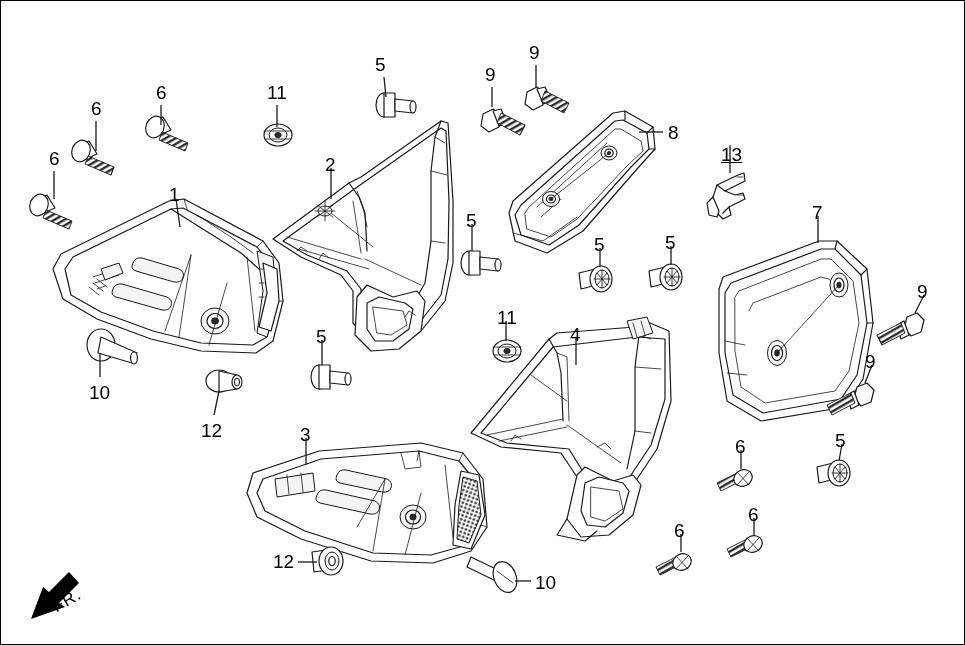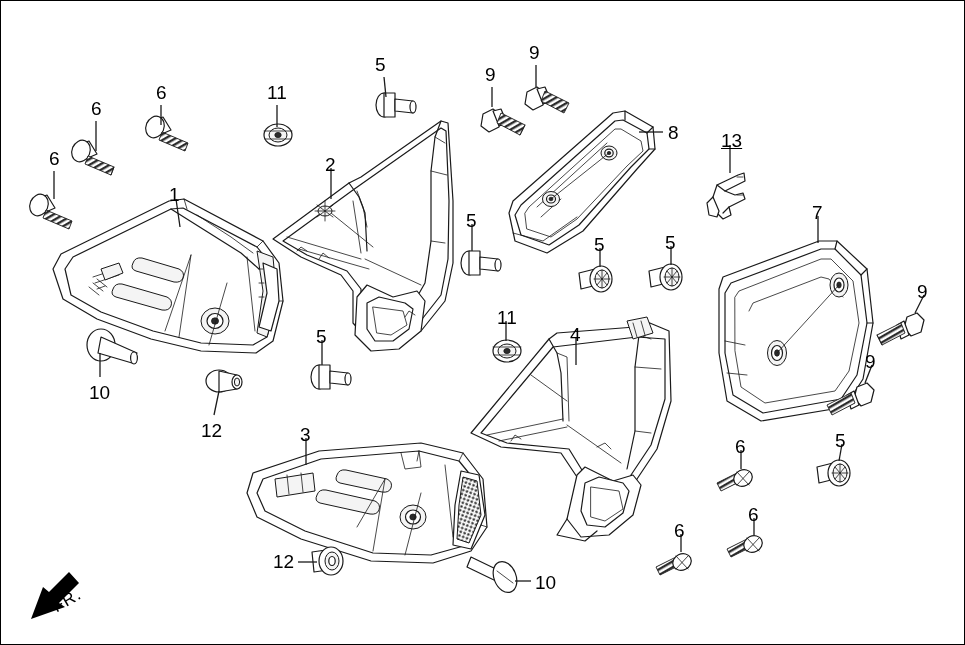--- a/index.html
+++ b/index.html
@@ -392,21 +392,21 @@
   </svg>
 
   <span class="lbl" style="left:90px;top:98px;">6</span>
   <span class="lbl" style="left:155px;top:82px;">6</span>
   <span class="lbl" style="left:48px;top:148px;">6</span>
   <span class="lbl" style="left:266px;top:82px;">11</span>
   <span class="lbl" style="left:374px;top:54px;">5</span>
   <span class="lbl" style="left:484px;top:64px;">9</span>
   <span class="lbl" style="left:528px;top:42px;">9</span>
   <span class="lbl" style="left:667px;top:122px;">8</span>
-  <span class="lbl" style="left:720px;top:130px;text-decoration:underline;">13</span>
+  <span class="lbl" style="left:720px;top:144px;text-decoration:underline;">13</span>
   <span class="lbl" style="left:324px;top:154px;">2</span>
   <span class="lbl" style="left:168px;top:184px;">1</span>
   <span class="lbl" style="left:811px;top:202px;">7</span>
   <span class="lbl" style="left:465px;top:210px;">5</span>
   <span class="lbl" style="left:593px;top:234px;">5</span>
   <span class="lbl" style="left:664px;top:232px;">5</span>
   <span class="lbl" style="left:916px;top:281px;">9</span>
   <span class="lbl" style="left:496px;top:307px;">11</span>
   <span class="lbl" style="left:569px;top:324px;">4</span>
   <span class="lbl" style="left:315px;top:326px;">5</span>

